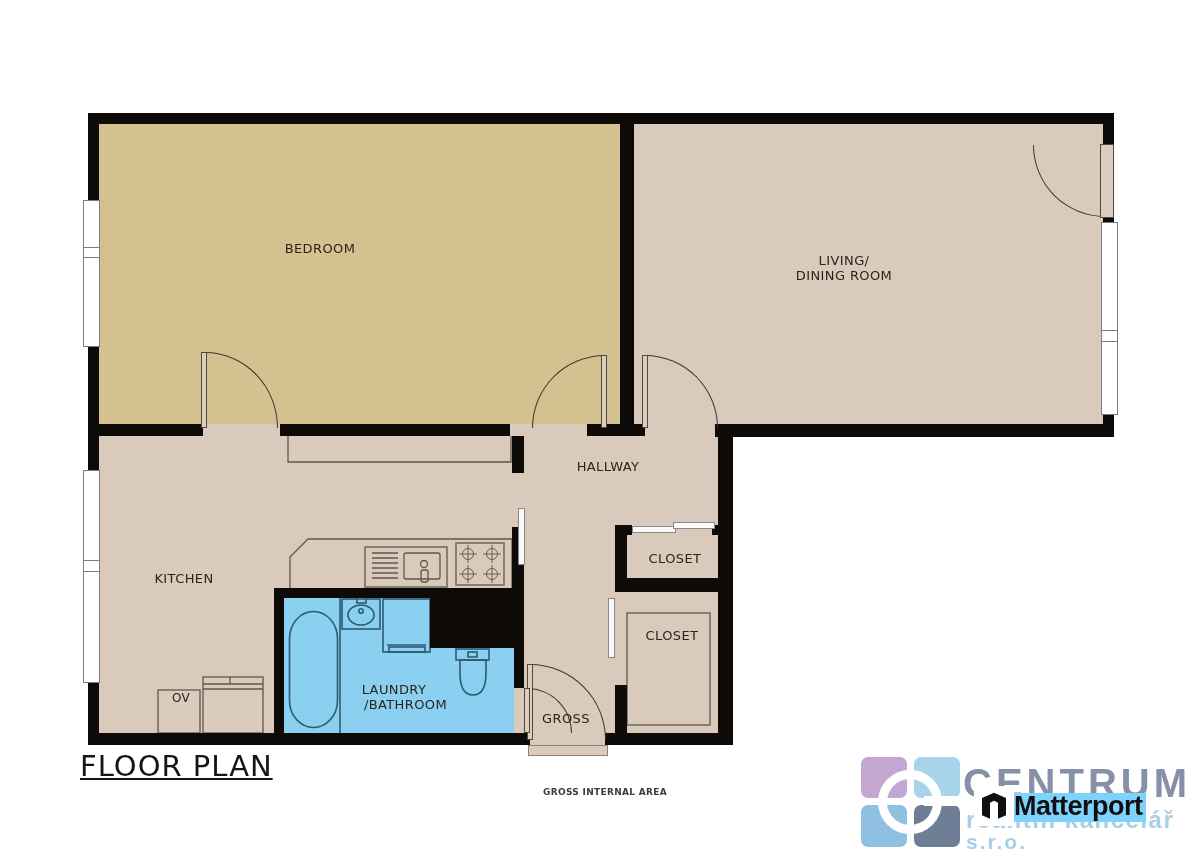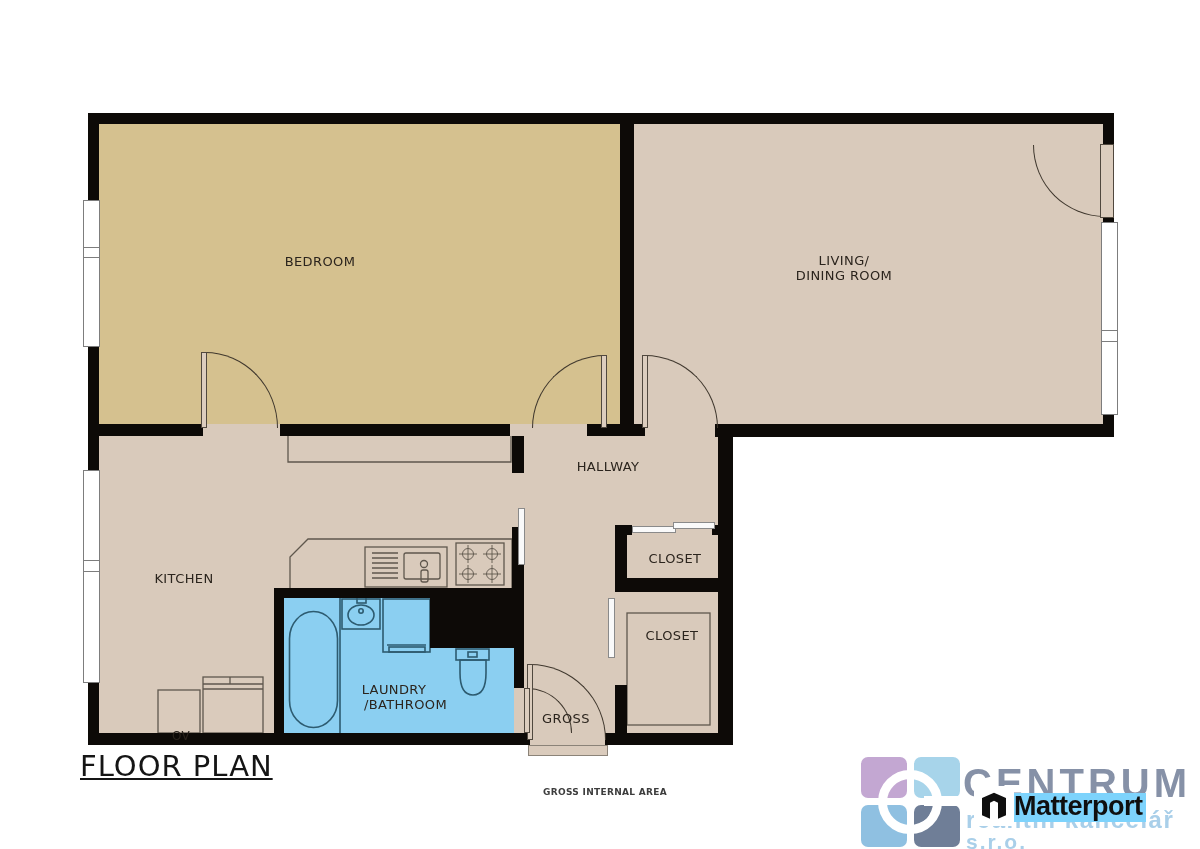--- a/index.html
+++ b/index.html
@@ -162,35 +162,35 @@
   <div class="arc tr" style="left:530px;top:664px;width:76px;height:76px;"></div>
 
   <div class="leaf" style="left:524px;top:688px;width:6px;height:45px;"></div>
   <div class="arc tr" style="left:527px;top:688px;width:45px;height:45px;"></div>
 
   <div class="leaf-light" style="left:632px;top:526px;width:44px;height:7px;"></div>
   <div class="leaf-light" style="left:673px;top:522px;width:42px;height:7px;"></div>
   <div class="leaf-light" style="left:608px;top:598px;width:7px;height:60px;"></div>
   <div class="leaf-light" style="left:518px;top:508px;width:7px;height:57px;"></div>
 
-  <div class="lbl" style="left:320px;top:261px;">BEDROOM</div>
+  <div class="lbl" style="left:320px;top:248px;">BEDROOM</div>
   <div class="lbl multi" style="left:844px;top:268px;">
     <span style="display:block;">LIVING/</span>
     <span style="display:block;">DINING ROOM</span>
   </div>
   <div class="lbl" style="left:608px;top:466px;">HALLWAY</div>
   <div class="lbl" style="left:184px;top:578px;">KITCHEN</div>
   <div class="lbl" style="left:675px;top:558px;">CLOSET</div>
   <div class="lbl" style="left:672px;top:635px;">CLOSET</div>
   <div class="lbl multi" style="left:394px;top:697px;">
     <span style="display:block;">LAUNDRY</span>
     <span style="display:block;margin-left:23px;">/BATHROOM</span>
   </div>
   <div class="lbl" style="left:566px;top:718px;">GROSS</div>
-  <div class="lbl" style="left:181px;top:736px;font-size:12px;">OV</div>
+  <div class="lbl" style="left:181px;top:698px;font-size:12px;">OV</div>
 
   <div class="title">FLOOR PLAN</div>
 
   <div class="footer">
     <div class="l1">GROSS INTERNAL AREA</div>
   </div>
 
   <div class="branding brand-font">
     <div class="c-mark">
       <div class="c-sq" style="left:0;top:0;width:46px;height:41px;background:#c3a7d2;"></div>

